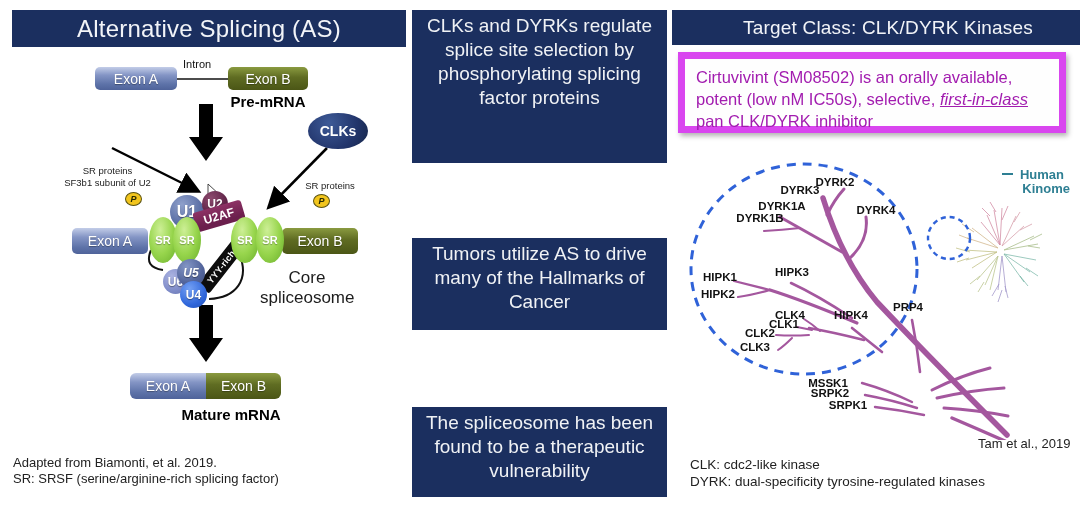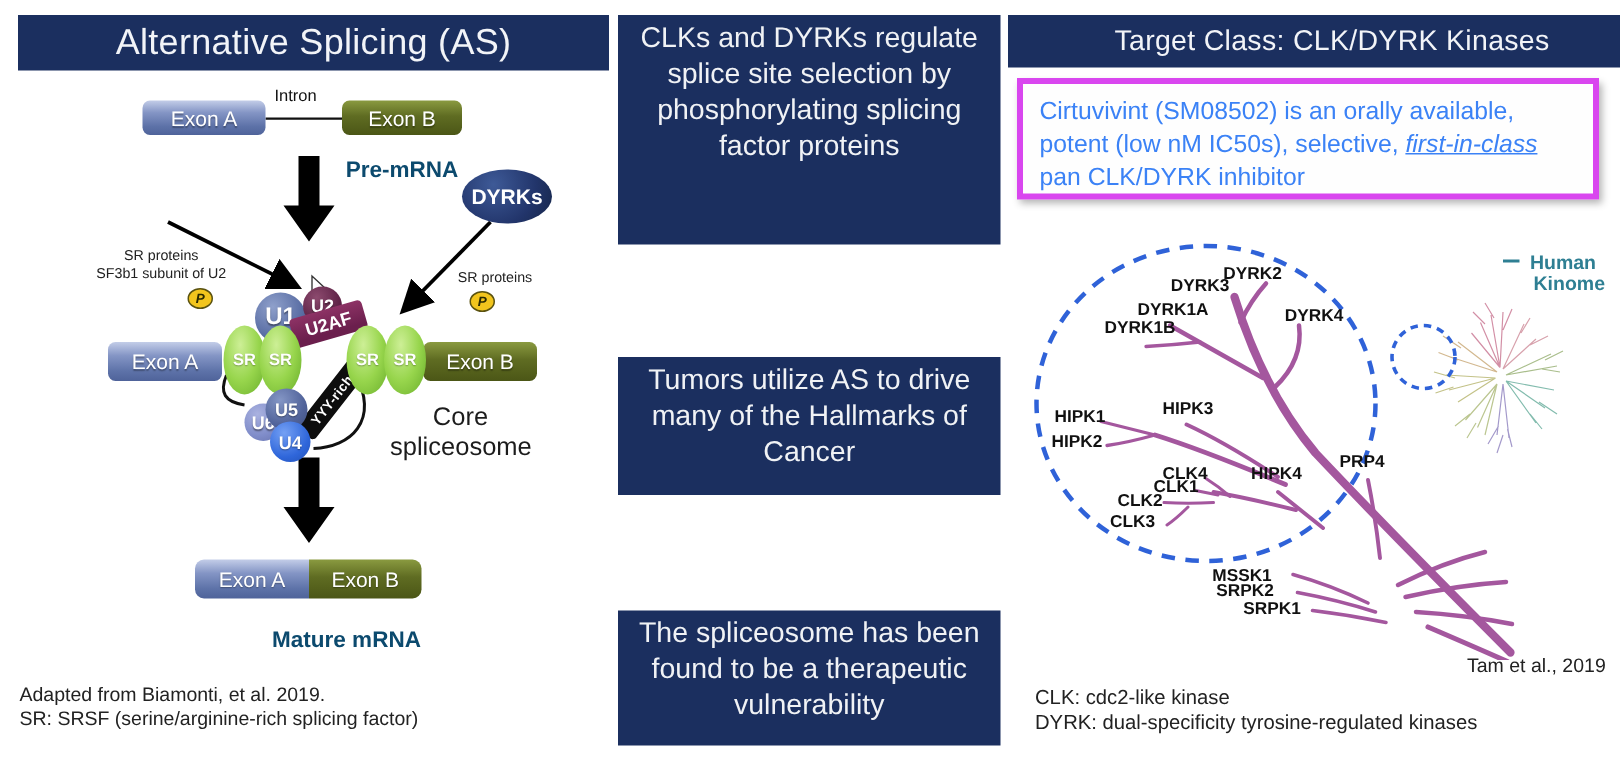--- a/index.html
+++ b/index.html
@@ -35,26 +35,26 @@
   .u4{background:radial-gradient(circle at 35% 28%,#74a0f4 0%,#2f66da 62%,#2250b4 100%);}
   .banner{display:flex;align-items:center;justify-content:center;font-weight:bold;color:#fff;
           border-radius:3px;box-sizing:border-box;}
   .u2af{background:linear-gradient(180deg,#8d3265 0%,#6b1f4d 80%);font-size:12px;transform:rotate(-16deg);}
   .yyy{background:#0d0d0d;font-size:9px;transform:rotate(-52deg);font-weight:bold;letter-spacing:.3px;}
   
   .small-note{font-size:9.5px;color:#222;text-align:center;line-height:1.25;}
   .pbadge{border-radius:50%;background:#f2c51d;border:1.5px solid #5a5210;color:#2a2a00;
           font-size:9px;font-weight:bold;display:flex;align-items:center;justify-content:center;
           font-style:italic;box-sizing:border-box;}
-  .bold-label{font-weight:bold;color:#0c4a6e;font-size:15px;margin-top:12px;}
+  .bold-label{font-weight:bold;color:#000000;font-size:15px;}
   .core-caption{font-size:17px;color:#1c1c1c;text-align:center;line-height:1.15;}
   .footnote{font-size:13px;color:#222;line-height:1.3;}
   
-  .desc-box{background:#fefefe;border:4px solid #d946ef;box-shadow:2px 3px 5px rgba(0,0,0,.3);
-            font-size:16.5px;color:#3b82f6;line-height:1.33;padding:8px 11px;box-sizing:border-box;}
+  .desc-box{background:#fefefe;border:7px solid #d946ef;box-shadow:2px 3px 5px rgba(0,0,0,.3);
+            font-size:16.5px;color:#a21caf;line-height:1.33;padding:8px 11px;box-sizing:border-box;}
   .desc-box em{font-style:italic;text-decoration:underline;}
   .kinase-label{font-size:11.5px;font-weight:bold;fill:#111;text-anchor:middle;
                 font-family:"Liberation Sans",sans-serif;}
   .kinome-mini-label{font-size:13px;font-weight:bold;fill:#2e7f93;text-anchor:end;
                      font-family:"Liberation Sans",sans-serif;}
   .citation{font-size:13px;color:#222;}
 </style>
 </head>
 <body>
 
@@ -92,21 +92,21 @@
   <div class="abs exon exon-blue" style="left:95px;top:67px;width:82px;height:23px;">
       <span>Exon A</span>
     </div>
   <div class="abs" style="left:183px;top:58px;font-size:11px;color:#111;">Intron</div>
   <div class="abs exon exon-olive" style="left:228px;top:67px;width:80px;height:23px;">
       <span>Exon B</span>
     </div>
   <div class="abs bold-label" style="left:228px;top:93px;width:80px;text-align:center;">Pre-mRNA</div>
 
   <div class="abs blob clks" style="left:308px;top:113px;width:60px;height:36px;">
-      <span>DYRKs</span>
+      <span>CLKs</span>
     </div>
 
   <div class="abs small-note" style="left:55px;top:165px;width:105px;">
     <div>SR proteins</div>
     <div>SF3b1 subunit of U2</div>
   </div>
   <div class="abs pbadge" style="left:125px;top:192px;width:17px;height:14px;">P</div>
   <div class="abs small-note" style="left:295px;top:180px;width:70px;">
     <div>SR proteins</div>
   </div>
@@ -141,21 +141,21 @@
   <div class="abs blob sr" style="left:231px;top:217px;width:28px;height:46px;z-index:5;">
       <span>SR</span>
     </div>
   <div class="abs blob sr" style="left:256px;top:217px;width:28px;height:46px;z-index:5;">
       <span>SR</span>
     </div>
 
   <div class="abs blob ucirc u6" style="left:163px;top:269px;width:25px;height:25px;z-index:4;">
       <span>U6</span>
     </div>
-  <div class="abs blob ucirc u5" style="left:177px;top:259px;width:28px;height:28px;z-index:5;">
+  <div class="abs blob ucirc u5" style="left:177px;top:259px;width:28px;height:28px;z-index:5;font-style:italic;">
       <span>U5</span>
     </div>
   <div class="abs blob ucirc u4" style="left:180px;top:281px;width:27px;height:27px;z-index:6;">
       <span>U4</span>
     </div>
 
   <div class="abs core-caption" style="left:260px;top:268px;width:94px;">
     <div>Core</div>
     <div>spliceosome</div>
   </div>

